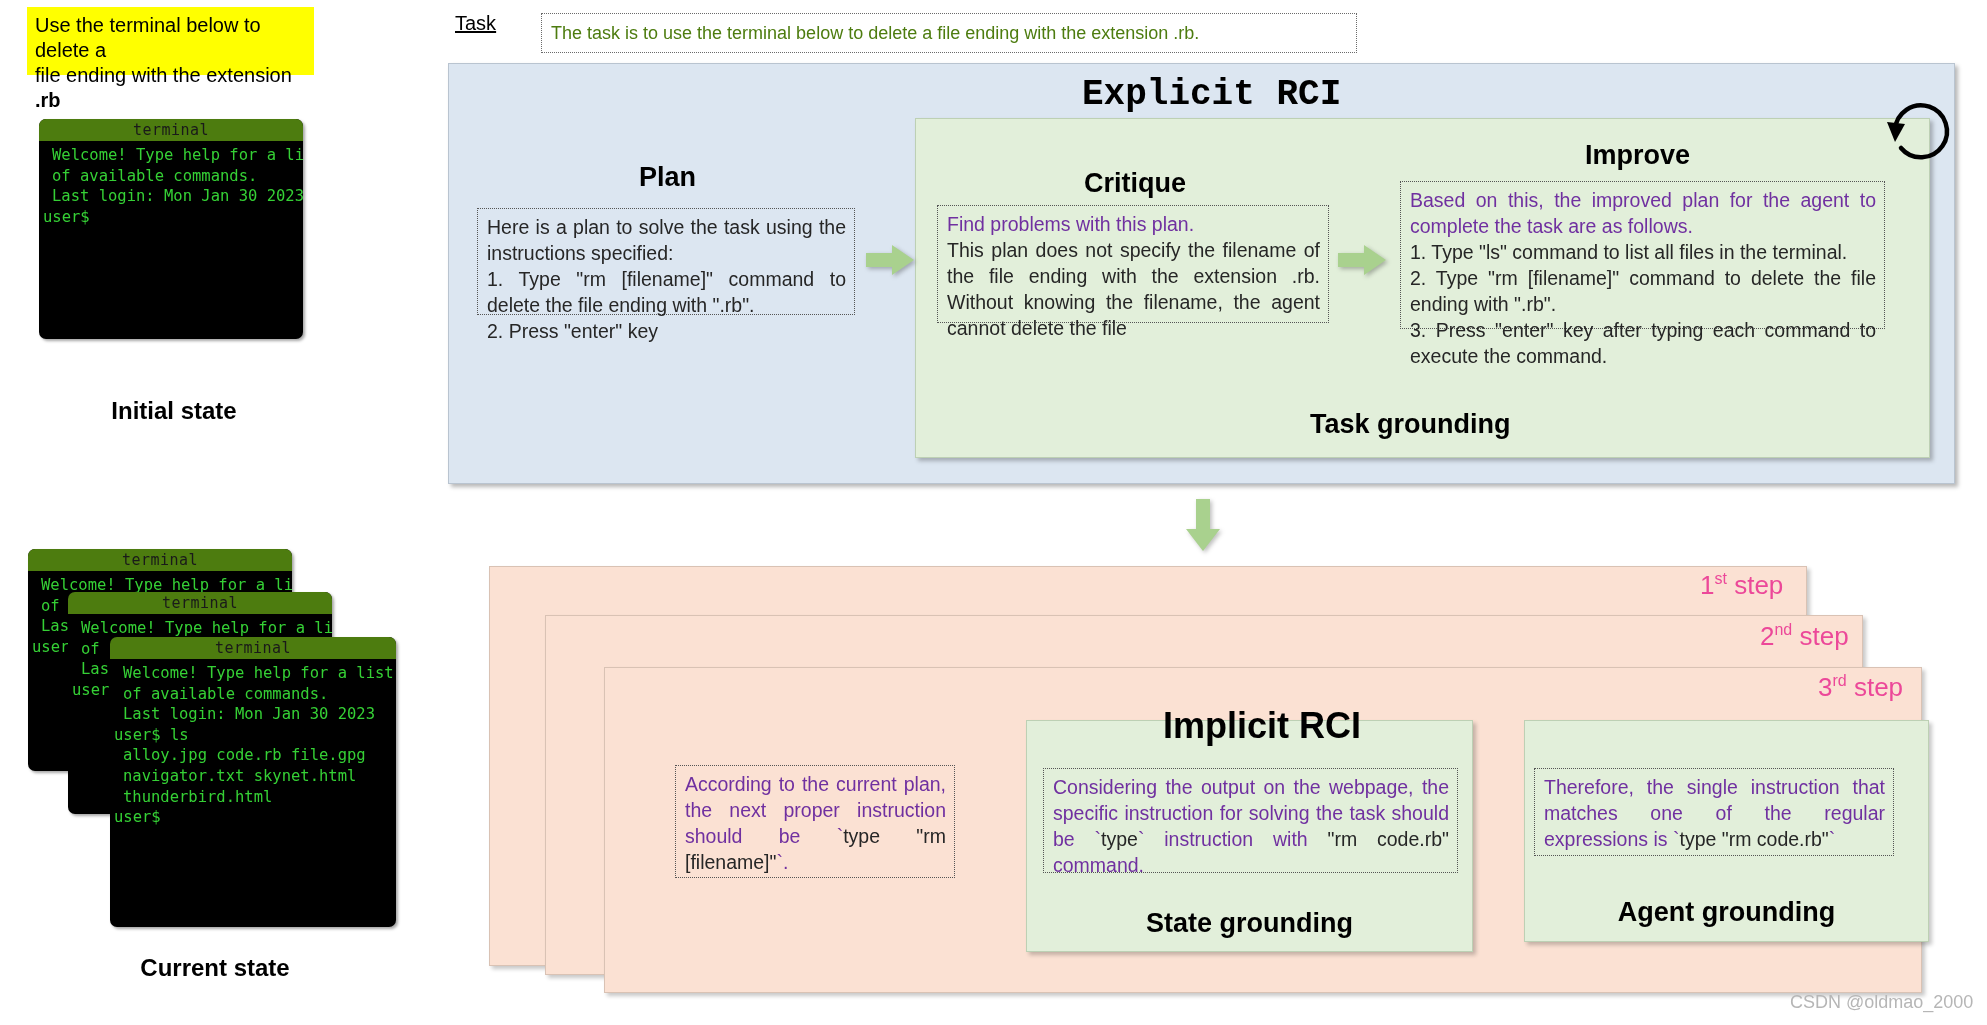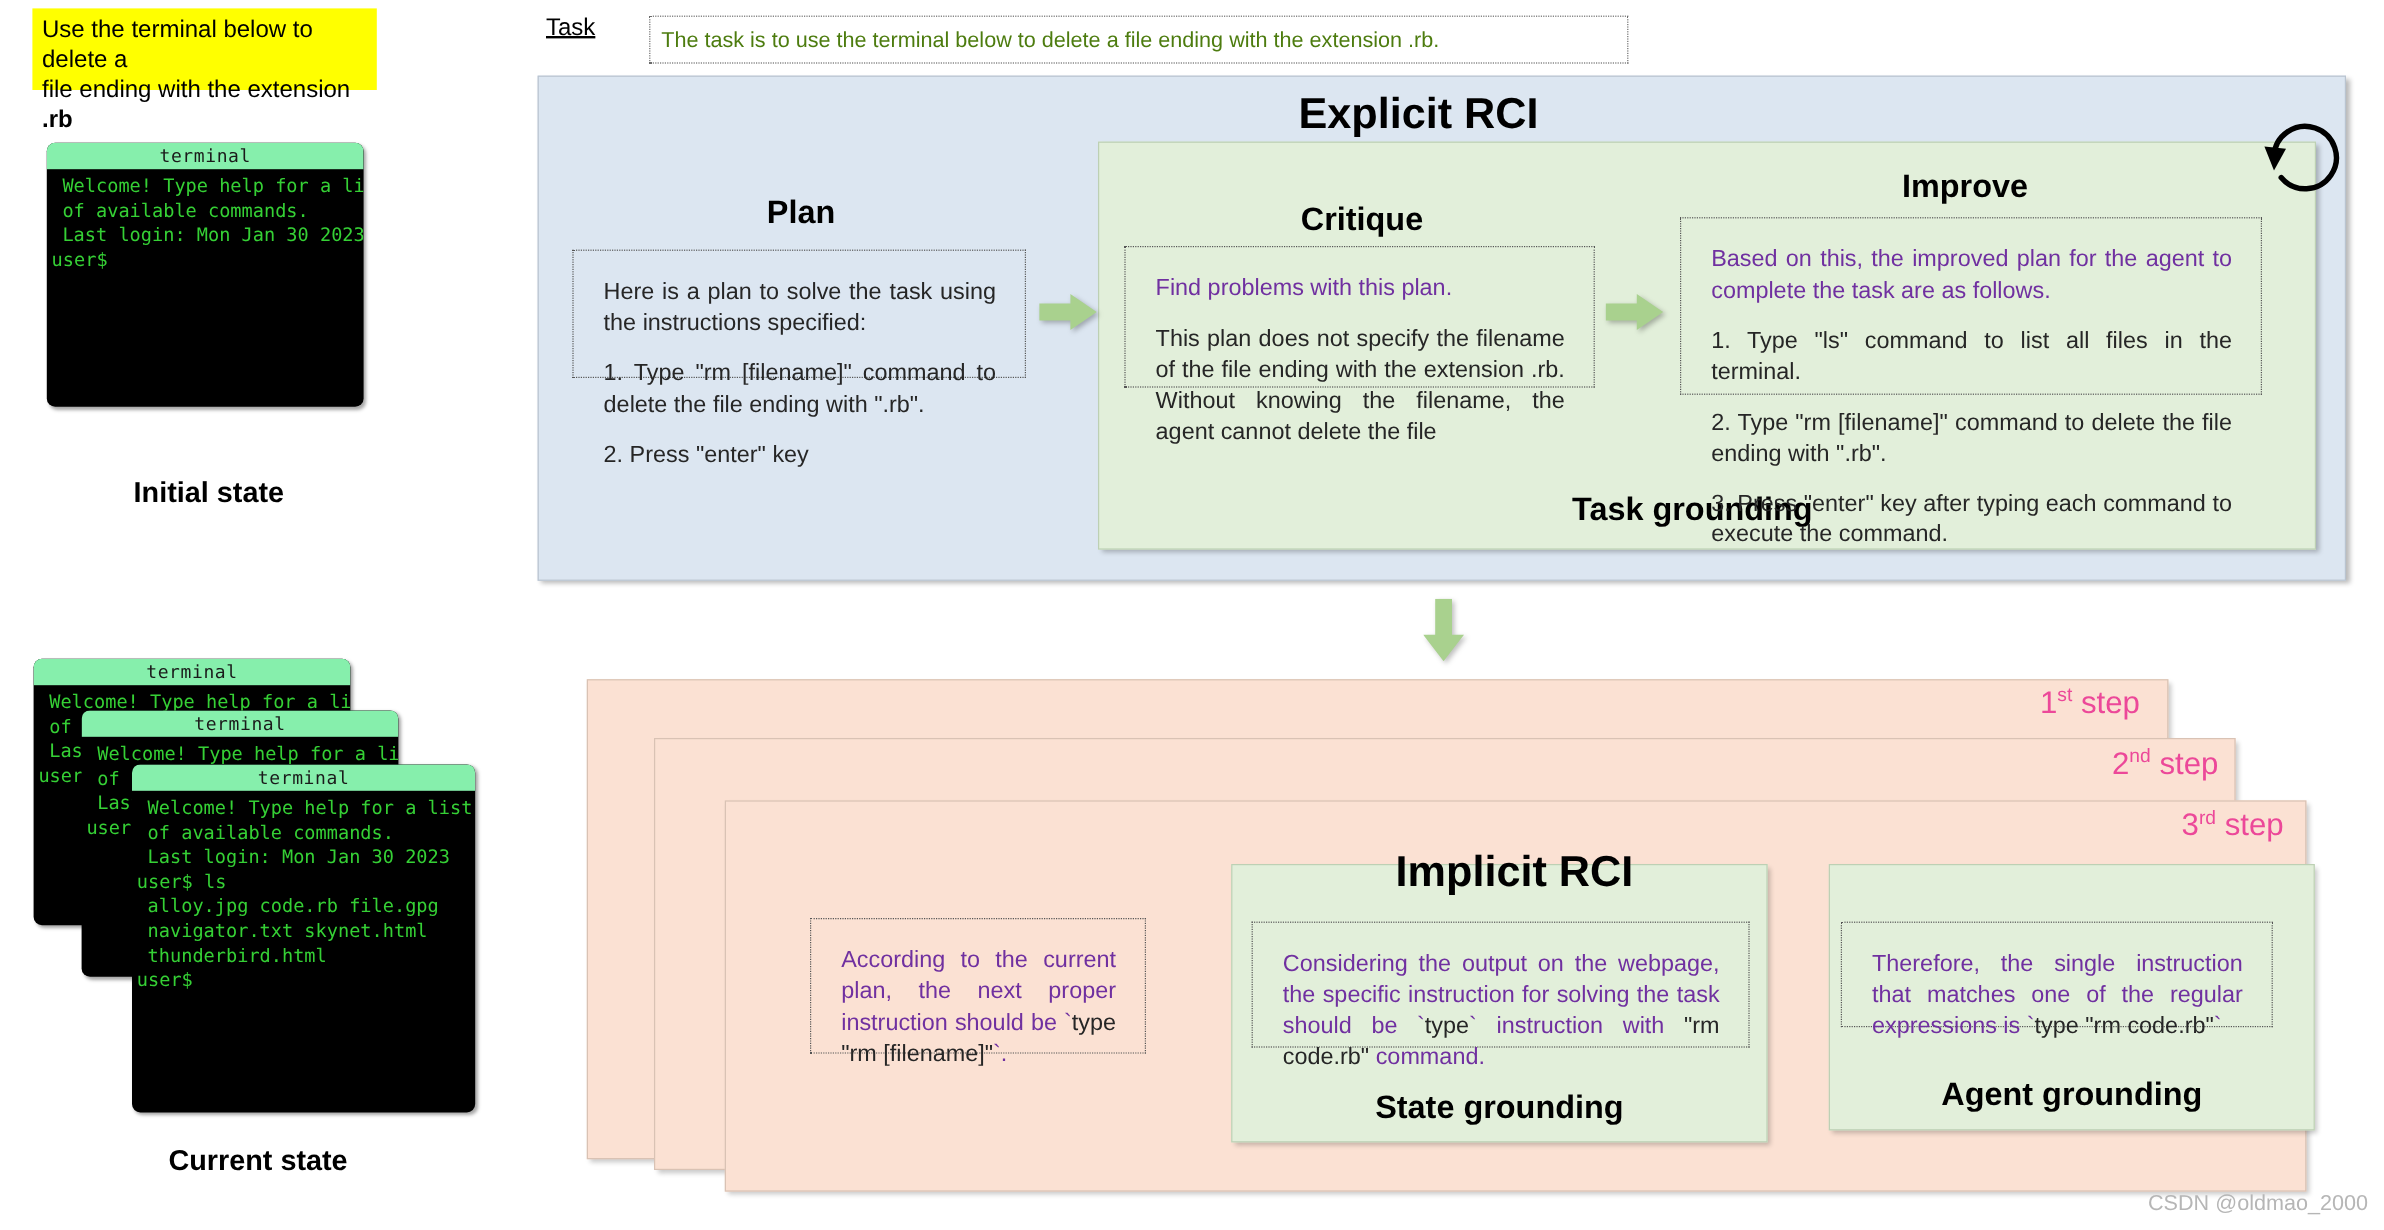--- a/index.html
+++ b/index.html
@@ -32,21 +32,21 @@
 
   .term {
     position: absolute;
     background: #000000;
     border-radius: 7px;
     overflow: hidden;
     box-shadow: 2px 2px 3px rgba(0,0,0,0.35);
   }
   .term-bar {
     height: 22px;
-    background: #86efac;
+    background: #4d7c0f;
     color: #1a1a1a;
     font-family: "DejaVu Sans Mono", monospace;
     font-size: 15px;
     text-align: center;
     line-height: 22px;
     letter-spacing: 0.5px;
   }
   .term-body {
     color: #35d035;
     font-family: "DejaVu Sans Mono", monospace;
@@ -101,21 +101,21 @@
     position: absolute;
     left: 448px; top: 63px;
     width: 1507px; height: 421px;
     background: #dce6f1;
     border: 1px solid #b9c4d0;
     box-shadow: 3px 3px 4px rgba(0,0,0,0.28);
   }
   #explicit-title {
     position: absolute;
     left: 1082px; top: 74px;
-    font-size: 36px; font-weight: 700; color: #000000;
+    font-size: 36px; font-weight: 700; color: #000000; font-family: Liberation Mono, monospace;
   }
 
   #taskgrounding-panel {
     position: absolute;
     left: 915px; top: 118px;
     width: 1015px; height: 340px;
     background: #e2efda;
     border: 1px solid #bdd0b4;
     box-shadow: 3px 3px 4px rgba(0,0,0,0.25);
   }
@@ -135,21 +135,21 @@
   #title-improve { left: 1400px; top: 140px; width: 475px; }
 
   .dbox {
     position: absolute;
     border: 1.5px dotted #555555;
     padding: 6px 8px 5px 9px;
     font-size: 19.5px;
     line-height: 1.33;
     color: #333333;
   }
-  .dbox p { margin: 16px; }
+  .dbox p { margin: 0; }
   .just { text-align: justify; text-align-last: left; }
   .purple { color: #7030a0; }
   .dark { color: #262626; }
 
   #box-plan     { left: 477px;  top: 208px; width: 378px; height: 107px; }
   #box-critique { left: 937px;  top: 205px; width: 392px; height: 118px; }
   #box-improve  { left: 1400px; top: 181px; width: 485px; height: 148px; }
 
   
   .arrow-right {

